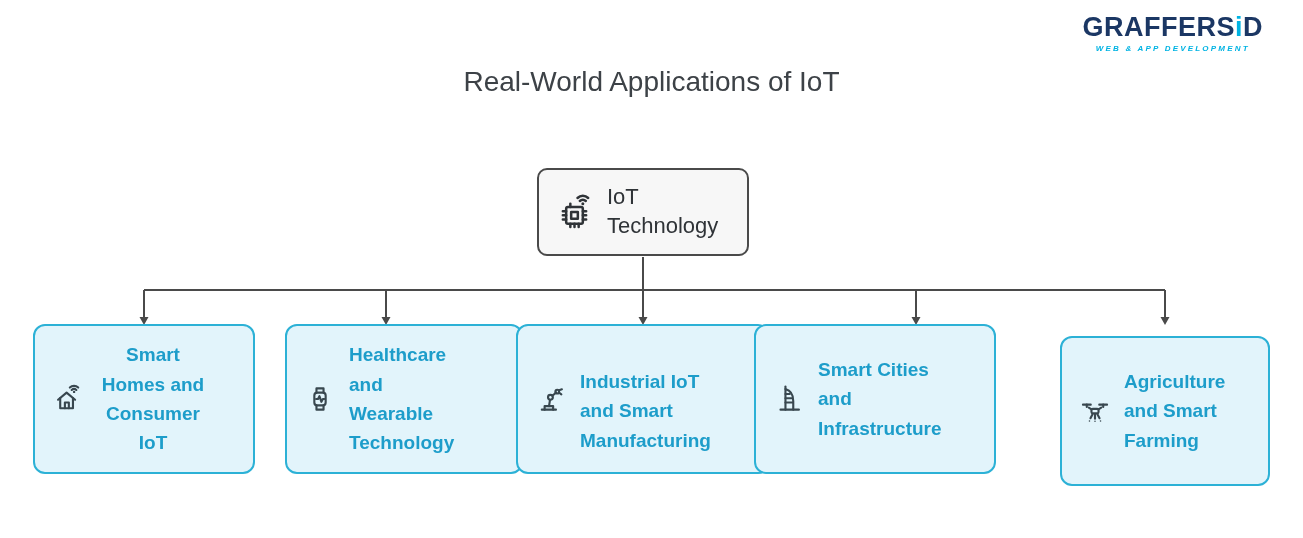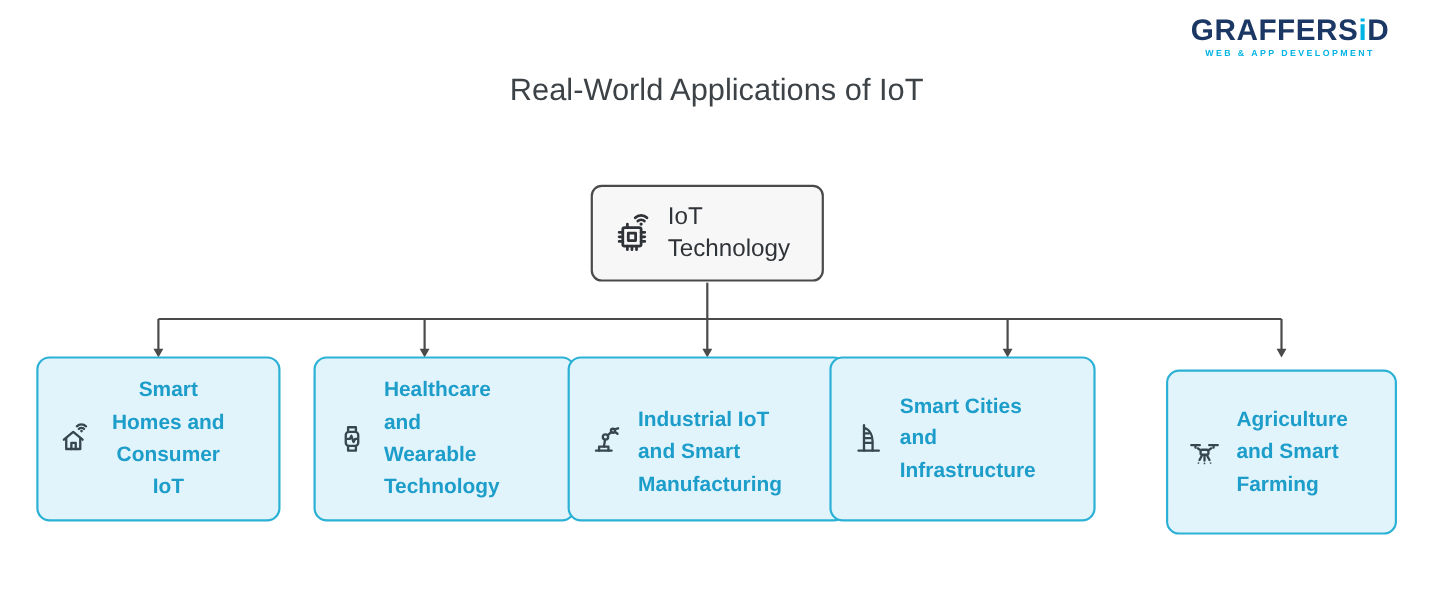--- a/index.html
+++ b/index.html
@@ -9,21 +9,21 @@
     position:relative; width:1303px; height:538px;
     background:#ffffff; overflow:hidden;border-radius:19px;
   }
 
   
   .logo { position:absolute; top:14px; right:40px; text-align:center; }
   .logo-wordmark { font-size:27px; font-weight:bold; letter-spacing:.5px; line-height:1; white-space:nowrap; }
   .logo-main { color:#1b3764; }
   .logo-i { color:#00b3e3; }
   .logo-d { color:#1b3764; }
-  .logo-tagline { margin-top:3px; font-size:8px; font-weight:bold; color:#00b3e3; letter-spacing:2.2px; white-space:nowrap; }
+  .logo-tagline { margin-top:3px; font-size:8px; font-weight:bold; color:#00b3e3; letter-spacing:2.2px; white-space:nowrap;font-style:italic; }
 
   
   .page-title {
     position:absolute; top:66px; left:0; width:100%;
     text-align:center; font-size:28px; font-weight:400; color:#3d4247;
   }
 
   
   .connectors { position:absolute; left:0; top:0; width:1303px; height:538px; pointer-events:none; }
 

